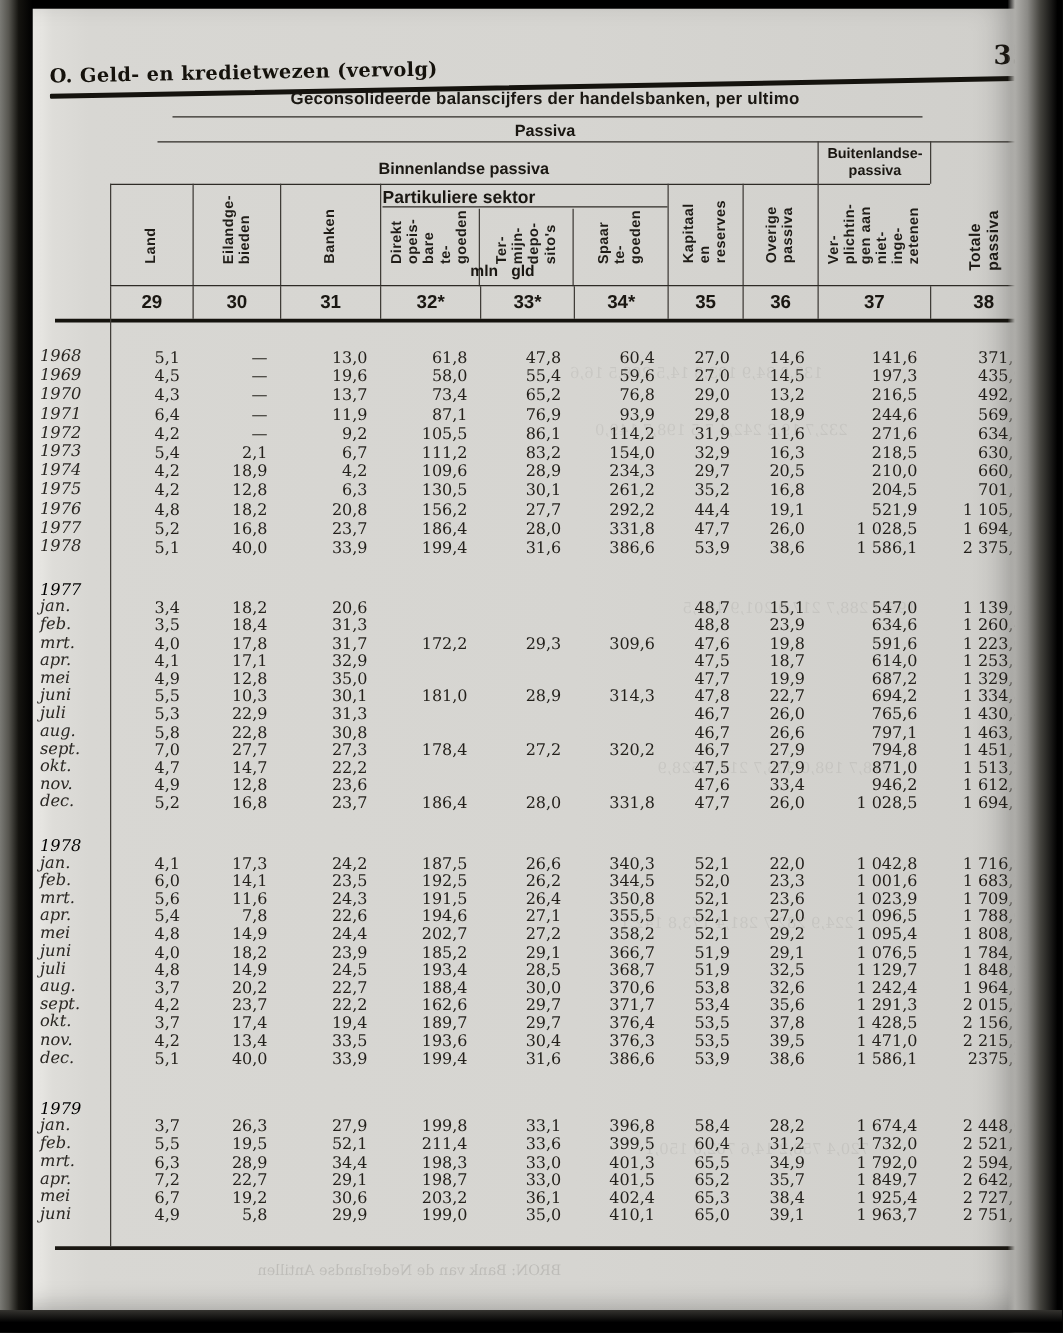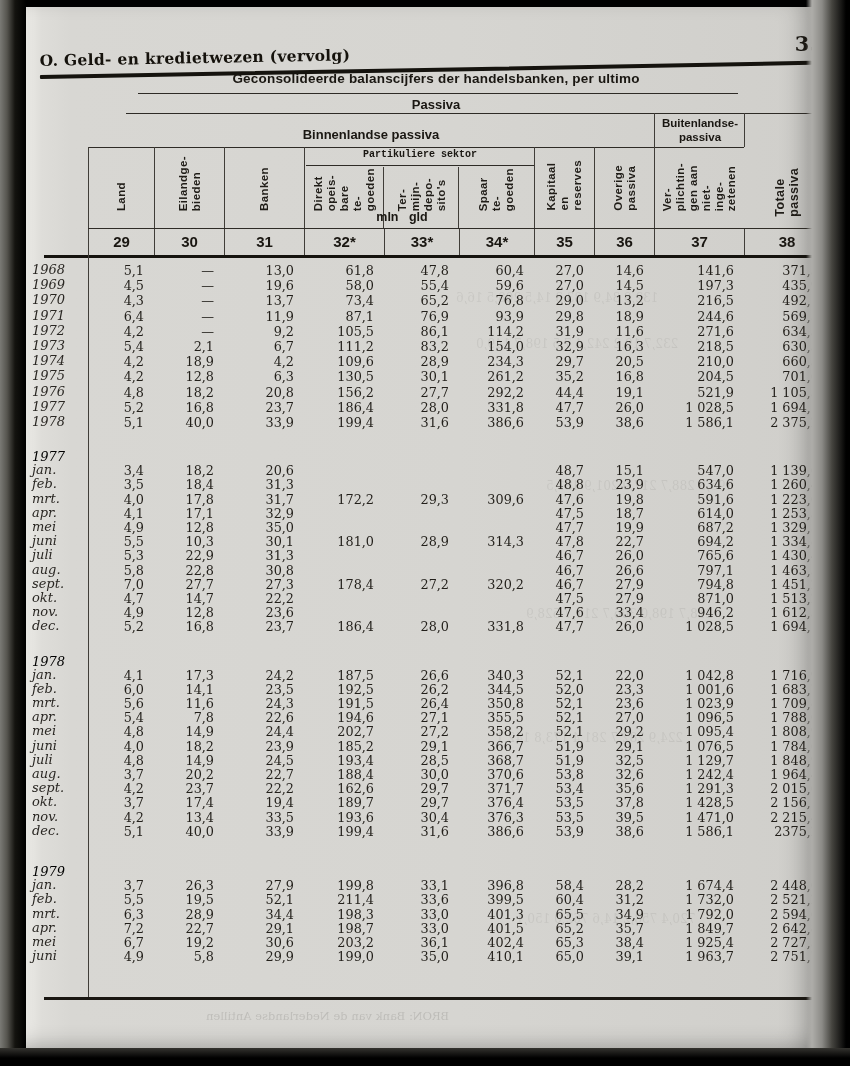--- a/index.html
+++ b/index.html
@@ -26,22 +26,22 @@
   .vline{position:absolute;background:#403d38;width:1px;}
   .sans{font-family:"Liberation Sans",sans-serif;}
   .ttitle{position:absolute;left:100px;top:64px;width:620px;text-align:center;
         font-size:13.5px;font-weight:bold;color:#1a1712;letter-spacing:.2px;}
   .tpassiva{position:absolute;left:100px;top:90px;width:620px;text-align:center;
         font-size:13px;font-weight:bold;color:#1a1712;}
   .tbinnen{position:absolute;left:62px;top:120px;width:566px;text-align:center;
         font-size:13px;font-weight:bold;color:#1a1712;}
   .tbuiten{position:absolute;left:630px;top:109px;width:88px;text-align:center;
         font-size:11.5px;font-weight:bold;line-height:1.25;color:#1a1712;}
-  .tpart{position:absolute;left:280px;top:142px;width:228px;text-align:center;
-        font-size:10px;font-weight:bold;color:#1a1712;font-family:Liberation Mono, monospace;}
+  .tpart{position:absolute;left:280px;top:142px;width:228px;text-align:left;
+        font-size:14px;font-weight:bold;color:#1a1712;}
   .tunit{position:absolute;left:296px;top:203px;width:160px;text-align:center;
         font-size:12.5px;font-weight:bold;word-spacing:7px;color:#1a1712;}
   .totale{position:absolute;left:718px;top:104px;width:85px;height:116px;
         display:flex;align-items:flex-end;justify-content:center;padding-bottom:10px;box-sizing:border-box;}
   
   .tgrid{display:grid;grid-template-columns:60px 66px 70px 80px 80px 75px 75px 60px 60px 90px 85px;}
   .band{position:absolute;left:2px;top:140px;width:801px;height:82px;}
   .band .hcell{position:relative;display:flex;align-items:flex-end;justify-content:center;
         padding-bottom:18px;box-sizing:border-box;}
   .band .hcell.bl{border-left:1px solid #403d38;}
@@ -49,21 +49,21 @@
   .band .hcell.subline::before{content:"";position:absolute;left:-1px;top:20px;bottom:0;width:1px;background:#403d38;}
   .rot{writing-mode:vertical-rl;transform:rotate(180deg);white-space:pre;
         font-family:"Liberation Sans",sans-serif;font-size:11.5px;font-weight:bold;
         line-height:1.12;letter-spacing:.4px;color:#201d18;text-align:left;}
   .numrow{position:absolute;left:2px;top:222px;width:801px;height:26px;}
   .numrow .ncell{text-align:center;line-height:26px;font-family:"Liberation Sans",sans-serif;
         font-size:15px;font-weight:bold;color:#1a1712;}
   .numrow .ncell.bl{border-left:1px solid #403d38;}
   
   .tbody{position:absolute;left:2px;top:252px;width:801px;}
-  .tsection.annual{padding-top:4px;}
+  .tsection.annual{padding-top:20px;}
   .tsection.monthly{margin-top:20px;}
   .tsection.monthly:last-child{margin-top:26px;}
   .trow{width:100%;}
   .tsection.annual .trow{height:15.2px;line-height:15.2px;}
   .tsection.monthly .trow{height:14.2px;line-height:14.2px;}
   .labelrow{padding-left:4px;}
   .cell{font-size:12.8px;color:#221f1a;}
   .cell.num{text-align:right;padding-right:10px;font-variant-numeric:tabular-nums;}
   .cell.stub,.labelrow,.section-label{font-style:italic;font-size:13px;color:#262show32a2a;}
   .cell.stub{padding-left:4px;color:#2a2723;transform:translateY(-1px);}

